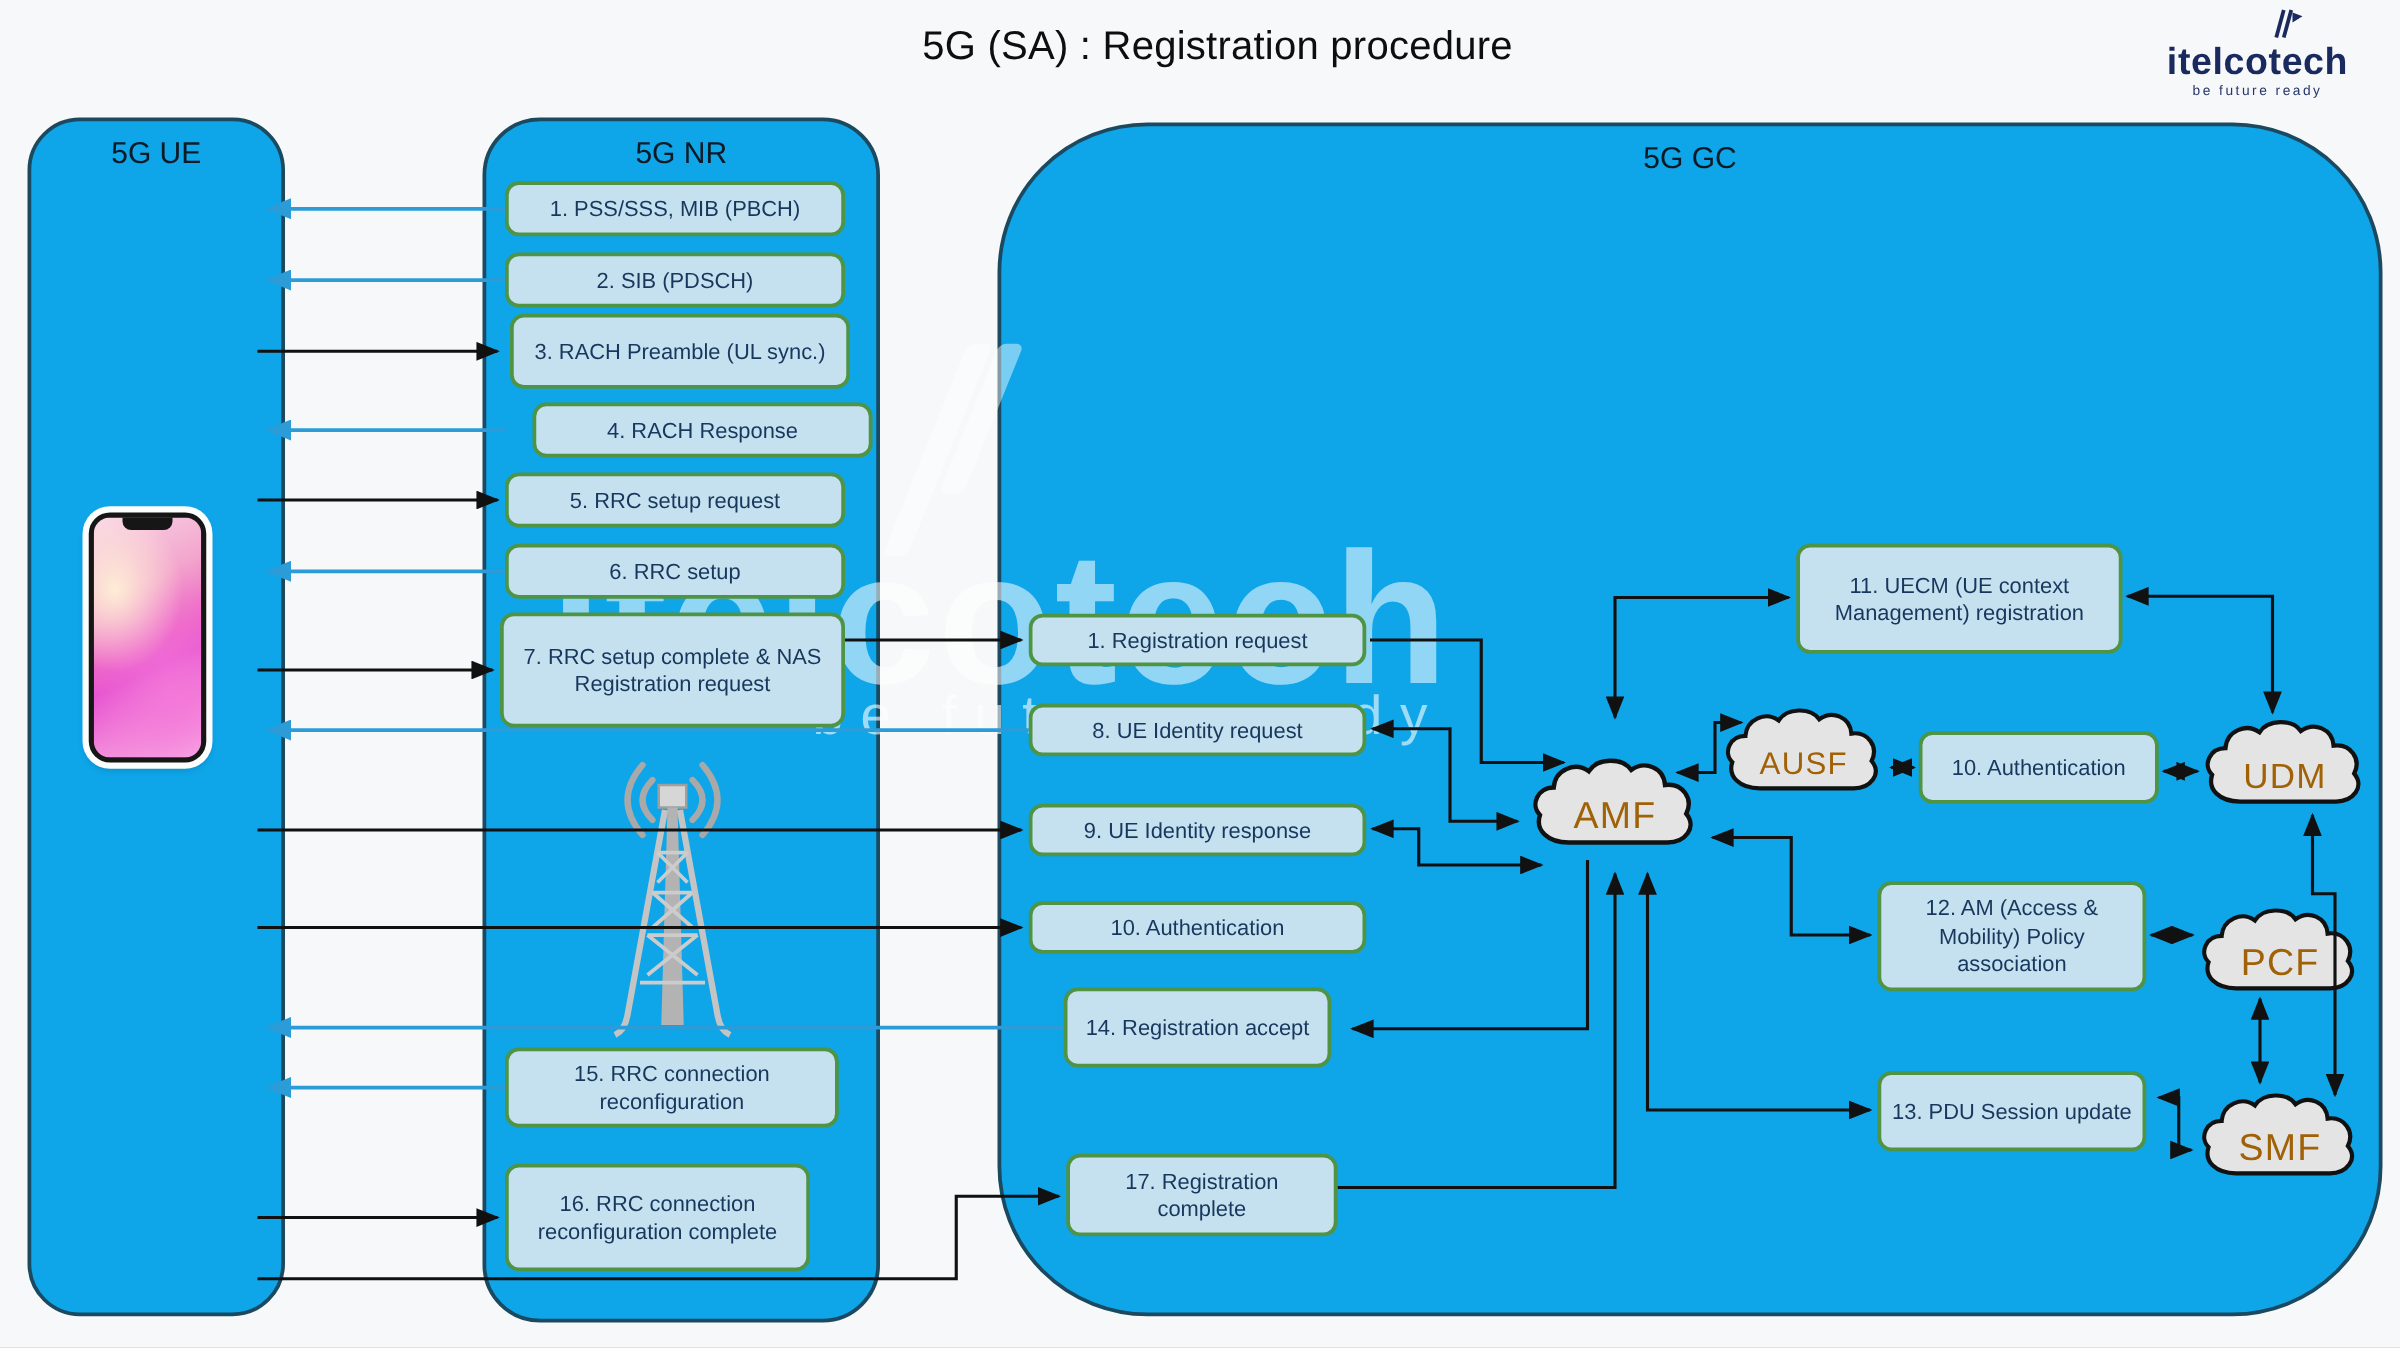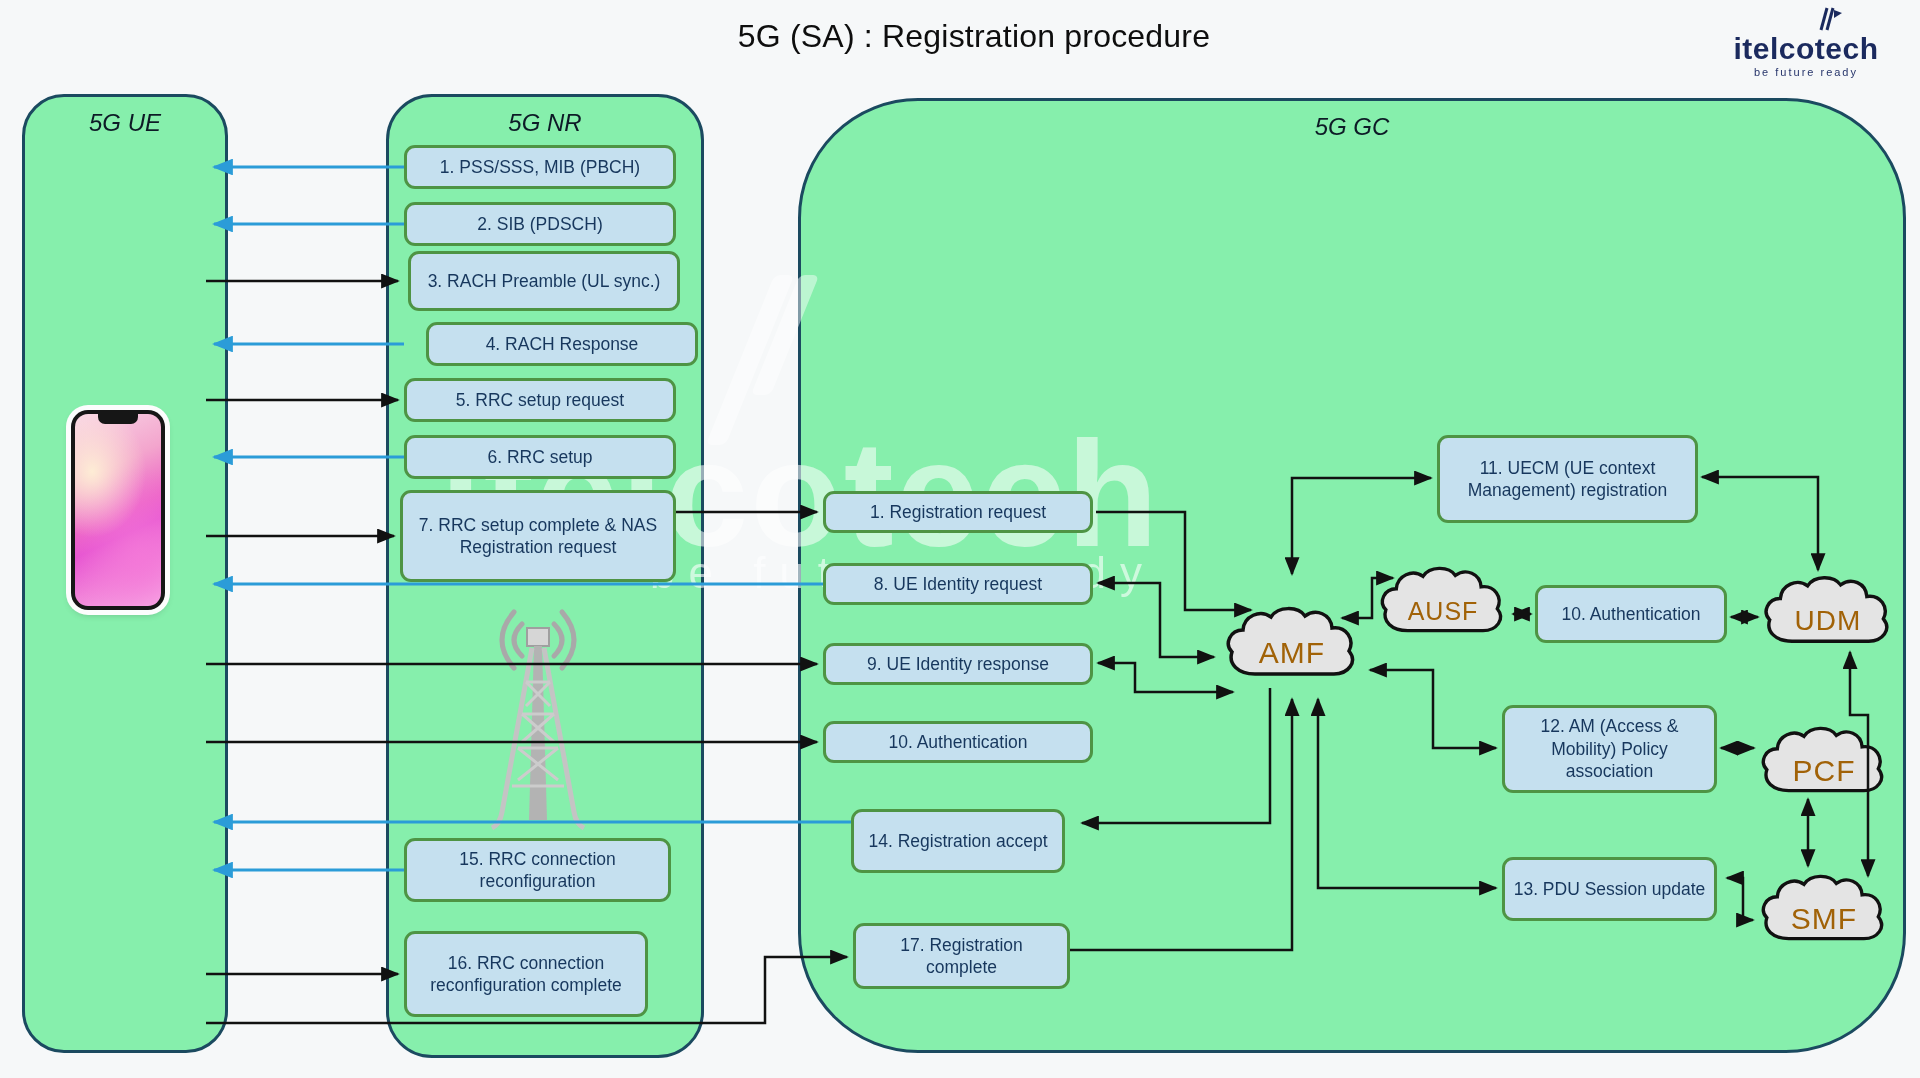--- a/index.html
+++ b/index.html
@@ -8,21 +8,21 @@
   .page-title{position:absolute;left:0;right:0;top:18px;text-align:center;transform:translateX(14px);
     font-size:32px;color:#0e0e0e;letter-spacing:.2px;}
 
   
   .logo{position:absolute;top:4px;right:24px;width:180px;text-align:center;color:#1b2a5e;}
   .logo .glyph{position:relative;left:22px;top:2px;height:26px;}
   .logo .name{font-size:30px;font-weight:bold;letter-spacing:.5px;line-height:1;}
   .logo .tag{font-size:11px;letter-spacing:2px;margin-top:2px;color:#27356b;}
 
   
-  .lane{position:absolute;background:#86efac;border:3px solid #1b4a60;z-index:1;font-style:italic;}
+  .lane{position:absolute;background:#0ea5e9;border:3px solid #1b4a60;z-index:1;}
   .lane-ue{left:22px;top:94px;width:200px;height:953px;border-radius:42px;}
   .lane-nr{left:386px;top:94px;width:312px;height:958px;border-radius:46px;}
   .lane-gc{left:798px;top:98px;width:1102px;height:949px;border-radius:120px;}
   .lane-label{position:absolute;left:0;right:0;top:12px;text-align:center;font-size:24px;color:#0d1a26;}
 
   
   .wm{position:absolute;z-index:2;color:rgba(255,255,255,.55);pointer-events:none;white-space:nowrap;}
   .wm-main{left:440px;top:408px;font-size:150px;font-weight:bold;letter-spacing:2px;}
   .wm-tag{left:650px;top:548px;font-size:44px;letter-spacing:14px;color:rgba(255,255,255,.6);}
   .wm-slash{position:absolute;z-index:2;background:rgba(255,255,255,.45);width:20px;height:170px;
@@ -120,21 +120,21 @@
   <div class="msg" style="left:404px;top:378px;width:272px;height:44px;">5. RRC setup request</div>
   <div class="msg" style="left:404px;top:435px;width:272px;height:44px;">6. RRC setup</div>
   <div class="msg" style="left:400px;top:490px;width:276px;height:92px;">7. RRC setup complete &amp; NAS Registration request</div>
   <div class="msg" style="left:404px;top:838px;width:267px;height:64px;">15. RRC connection reconfiguration</div>
   <div class="msg" style="left:404px;top:931px;width:244px;height:86px;">16. RRC connection reconfiguration complete</div>
 
   <div class="msg" style="left:823px;top:491px;width:270px;height:42px;">1. Registration request</div>
   <div class="msg" style="left:823px;top:563px;width:270px;height:42px;">8. UE Identity request</div>
   <div class="msg" style="left:823px;top:643px;width:270px;height:42px;">9. UE Identity response</div>
   <div class="msg" style="left:823px;top:721px;width:270px;height:42px;">10. Authentication</div>
-  <div class="msg" style="left:851px;top:790px;width:214px;height:64px;margin-top:19px;">14. Registration accept</div>
+  <div class="msg" style="left:851px;top:790px;width:214px;height:64px;">14. Registration accept</div>
   <div class="msg" style="left:853px;top:923px;width:217px;height:66px;">17. Registration complete</div>
 
   <div class="msg" style="left:1437px;top:435px;width:261px;height:88px;">11. UECM (UE context Management) registration</div>
   <div class="msg" style="left:1535px;top:585px;width:192px;height:58px;">10. Authentication</div>
   <div class="msg" style="left:1502px;top:705px;width:215px;height:88px;">12. AM (Access &amp; Mobility) Policy association</div>
   <div class="msg" style="left:1502px;top:857px;width:215px;height:64px;">13. PDU Session update</div>
 
   <div class="cloud" style="left:1222px;top:602px;width:140px;height:88px;">
     <svg viewBox="0 0 140 84">
         <path d="M33 70 C16 70 6 60 10 48 C2 40 8 26 21 26 C22 12 38 5 49 13 C56 2 76 2 83 12 C94 4 109 10 110 24 C124 22 133 35 127 47 C136 58 126 70 112 70 Z" fill="#e4e4e4" stroke="#111" stroke-width="3.5"></path>

